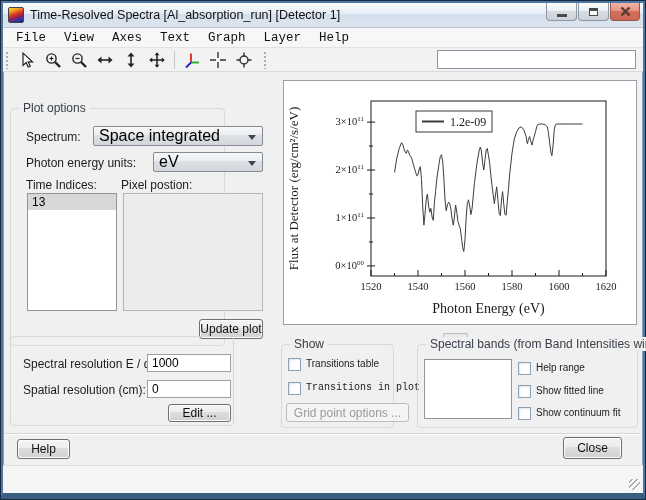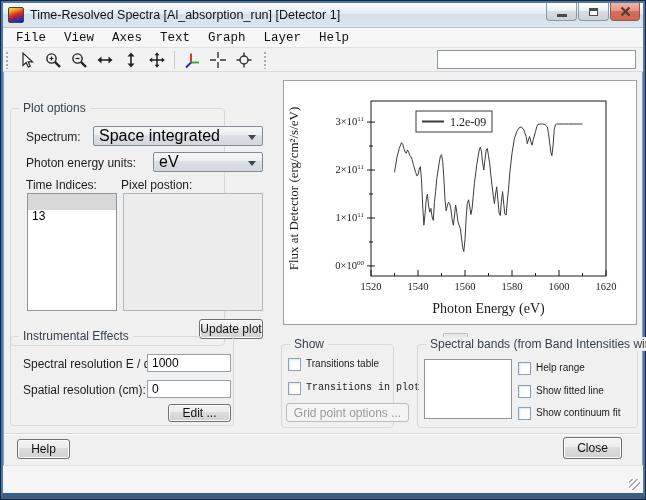--- a/index.html
+++ b/index.html
@@ -46,21 +46,21 @@
   .group-label { position:absolute; top:-8px; left:8px; background:#f0f0f0; padding:0 4px;
         font-size:12px; color:#38404a; white-space:nowrap; }
   .lbl { position:absolute; font-size:12px; color:#1c1c1c; white-space:nowrap; }
   .combo { position:absolute; height:20px; border:1px solid #838b95; border-radius:2px;
         background:linear-gradient(#f6f7f8,#ebedef 45%,#dde0e4 46%,#d3d7db);
         font-size:16px; display:flex; align-items:center; padding-left:5px; cursor:default; }
   .combo .arrow { position:absolute; right:6px; top:8px; width:0; height:0;
         border-left:4px solid transparent; border-right:4px solid transparent; border-top:5px solid #3f4650; }
   .listbox { position:absolute; border:1px solid #8f979e; background:#fff; overflow:hidden; }
   .listbox.dim { background:#ececec; border-color:#b0b6bc; }
-  .list-item { height:16px; font-size:12px; padding:15px 0 0 4px; background:#d8d8d8; color:#000; }
+  .list-item { height:16px; font-size:12px; padding:1px 0 0 4px; background:#d8d8d8; color:#000; }
   .btn { position:absolute; border:1px solid #707070; border-radius:3px; font-size:12px; color:#111;
         background:linear-gradient(#f4f4f4,#ececec 45%,#dedede 46%,#d0d0d0);
         display:flex; align-items:center; justify-content:center; cursor:default;
         box-shadow:inset 0 0 0 1px #fbfbfb; }
   .btn.disabled { color:#9b9b9b; border-color:#bcbcbc; background:#f4f4f4; box-shadow:none; }
   .edit { position:absolute; border:1px solid #98a0a8; background:#fff; font-size:12px; padding:0 4px;
         font-family:"Liberation Sans",sans-serif; }
   .cb { position:absolute; width:13px; height:13px; background:#fff; border:1px solid #8da0b5;
         box-shadow:inset 1px 1px 2px #dce6ef; }
   .cb-label { position:absolute; font-size:10px; color:#1c1c1c; white-space:nowrap; }
@@ -240,21 +240,20 @@
           <rect x="132" y="30" width="76" height="21" fill="#fff" stroke="#3a3a3a"></rect>
           <line x1="138" y1="40.5" x2="160" y2="40.5" stroke="#3c3c3c" stroke-width="2"></line>
           <text x="166" y="45" class="legend-text">1.2e-09</text>
           <text x="204.5" y="232" text-anchor="middle" class="axis-label">Photon Energy (eV)</text>
           <text x="14" y="107.5" text-anchor="middle" class="axis-label-y" transform="rotate(-90 14 107.5)">Flux at Detector (erg/cm²/s/eV)</text>
         </svg>
   </div>
   <div class="splitter"></div>
 
   <div class="group" style="left:7px; top:333px; width:224px; height:90px;">
-    <span class="group-label">Instrumental Effects</span>
     <span class="lbl" style="left:12px; top:20px;">Spectral resolution E / dE:</span>
     <input class="edit" style="left: 136px; top: 17px; width: 84px; height: 18px;" value="1000">
     <span class="lbl" style="left:12px; top:46px;">Spatial resolution (cm):</span>
     <input class="edit" style="left: 136px; top: 43px; width: 84px; height: 18px;" value="0">
     <div class="btn" style="left:157px; top:67px; width:63px; height:18px;">Edit ...</div>
   </div>
 
   <div class="group" style="left:278px; top:341px; width:113px; height:84px;">
     <span class="group-label">Show</span>
     <span class="cb" style="left:6px; top:13px;"></span>

